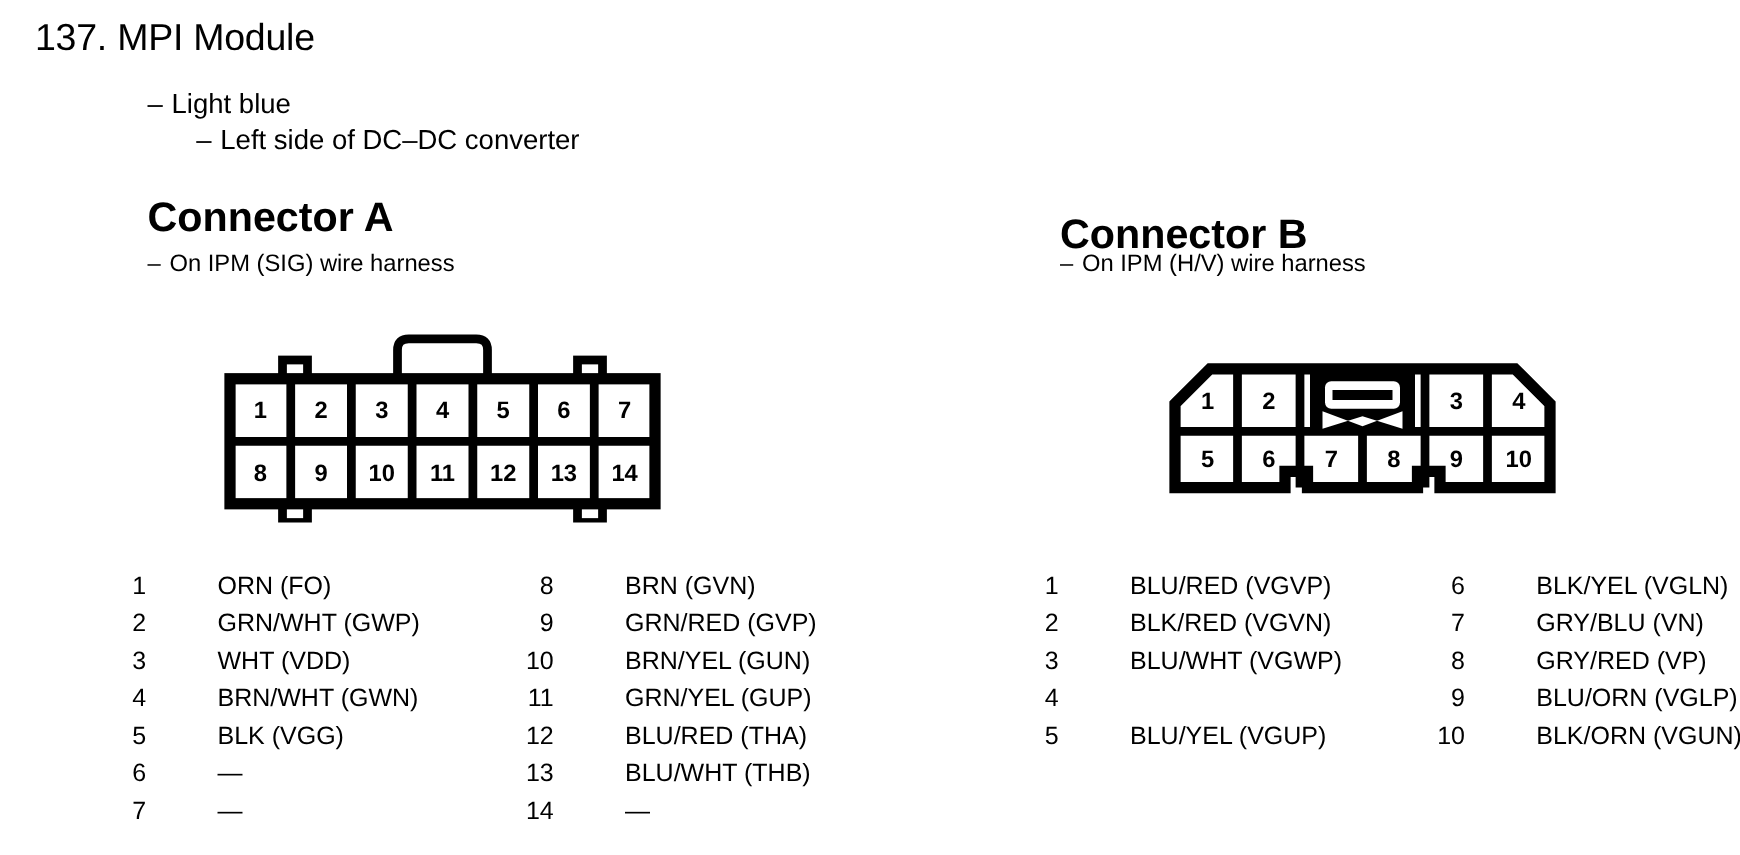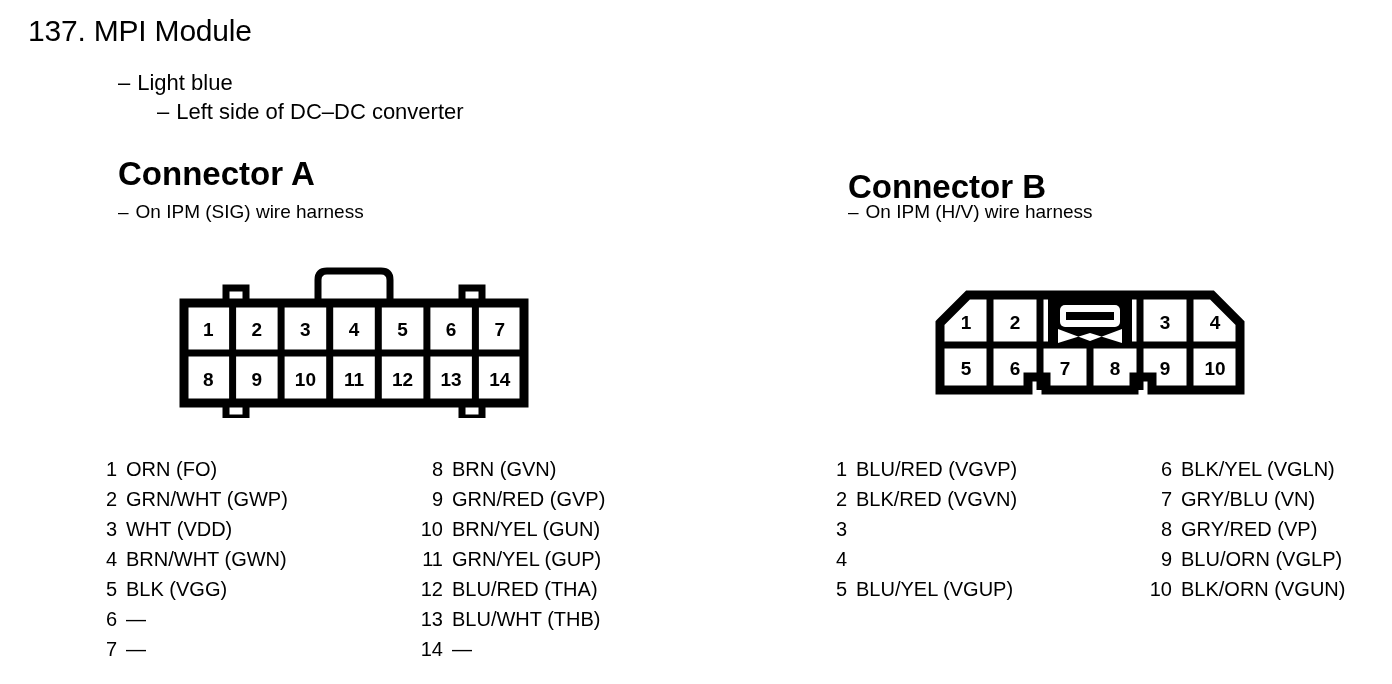--- a/index.html
+++ b/index.html
@@ -81,21 +81,21 @@
     align-items: baseline;
     height: 30px;
     white-space: nowrap;
   }
   .pin-idx {
     width: 26px;
     text-align: right;
     margin-right: 9px;
     flex: 0 0 auto;
   }
-  .pin-desc { flex: 0 0 auto; }
+  .pin-desc { flex: 0 0 auto; margin-left: 48px; }
 
   #listA-left  { left: 91px;   top: 458px; }
   #listA-right { left: 417px;  top: 458px; }
   #listB-left  { left: 821px;  top: 458px; }
   #listB-right { left: 1146px; top: 458px; }
 </style>
 </head>
 <body>
 
 <div class="page-title">137. MPI Module</div>
@@ -281,20 +281,21 @@
     <div class="pin-row">
       <span class="pin-idx">1</span>
       <span class="pin-desc">BLU/RED (VGVP)</span>
     </div>
     <div class="pin-row">
       <span class="pin-idx">2</span>
       <span class="pin-desc">BLK/RED (VGVN)</span>
     </div>
     <div class="pin-row">
       <span class="pin-idx">3</span>
+      <span class="pin-desc">BLU/WHT (VGWP)</span>
     </div>
     <div class="pin-row">
       <span class="pin-idx">4</span>
     </div>
     <div class="pin-row">
       <span class="pin-idx">5</span>
       <span class="pin-desc">BLU/YEL (VGUP)</span>
     </div>
   </div>
 <div class="pin-list" id="listB-right">

